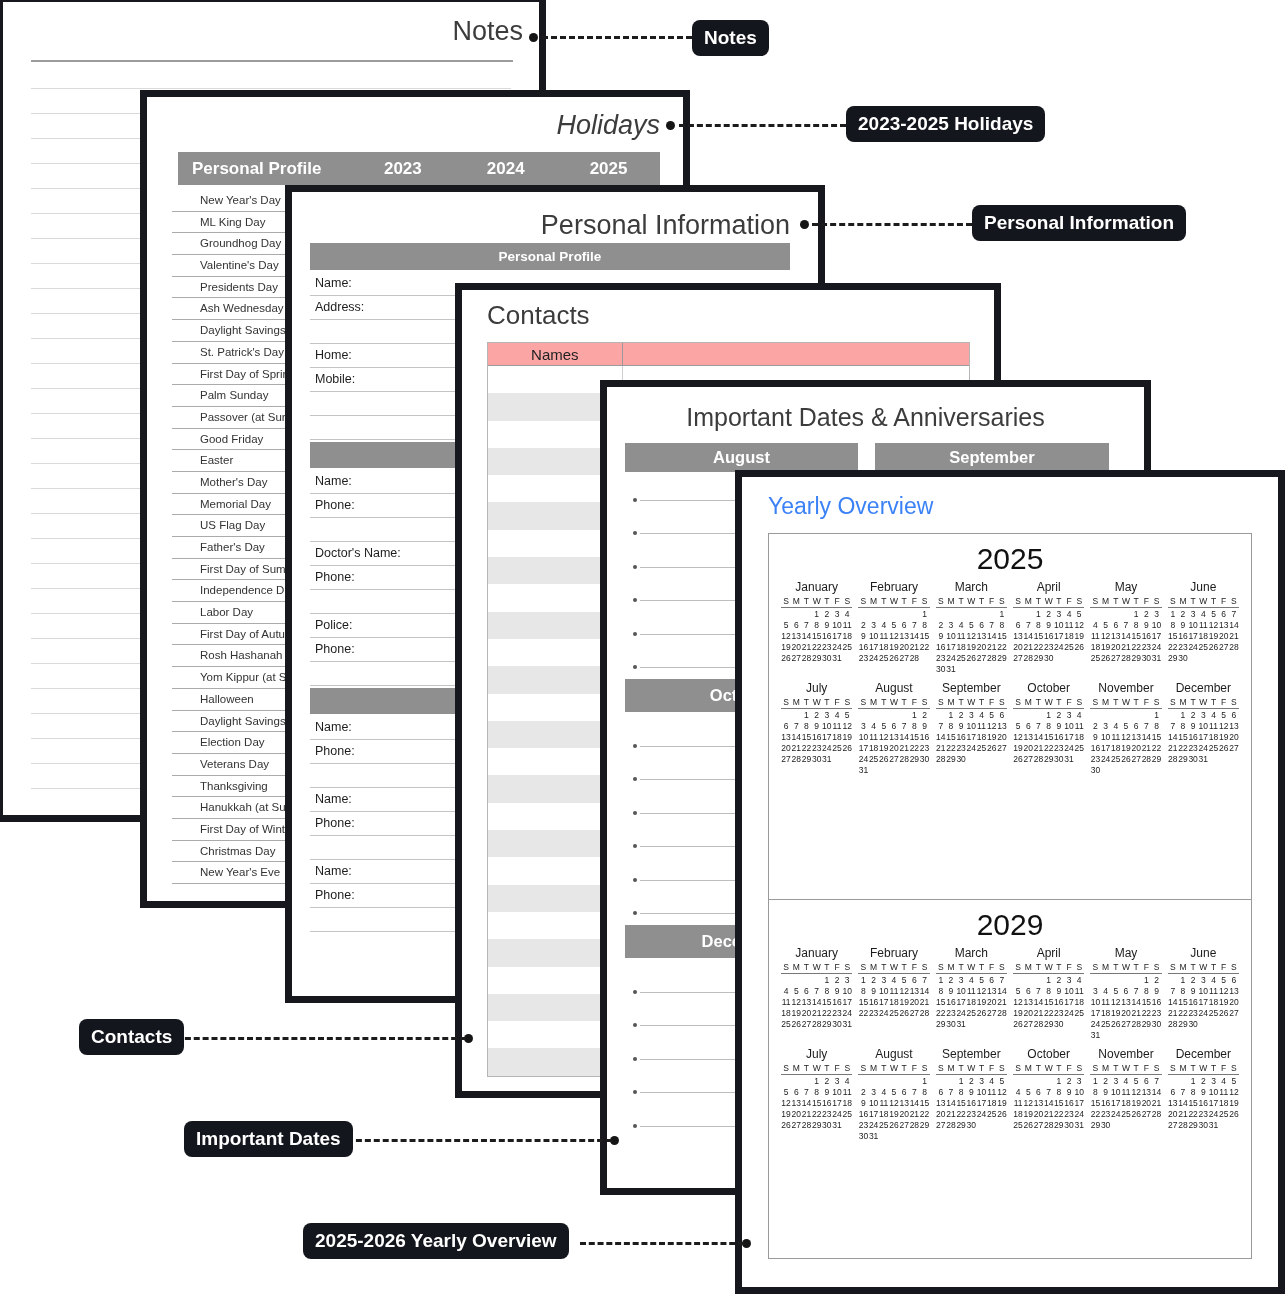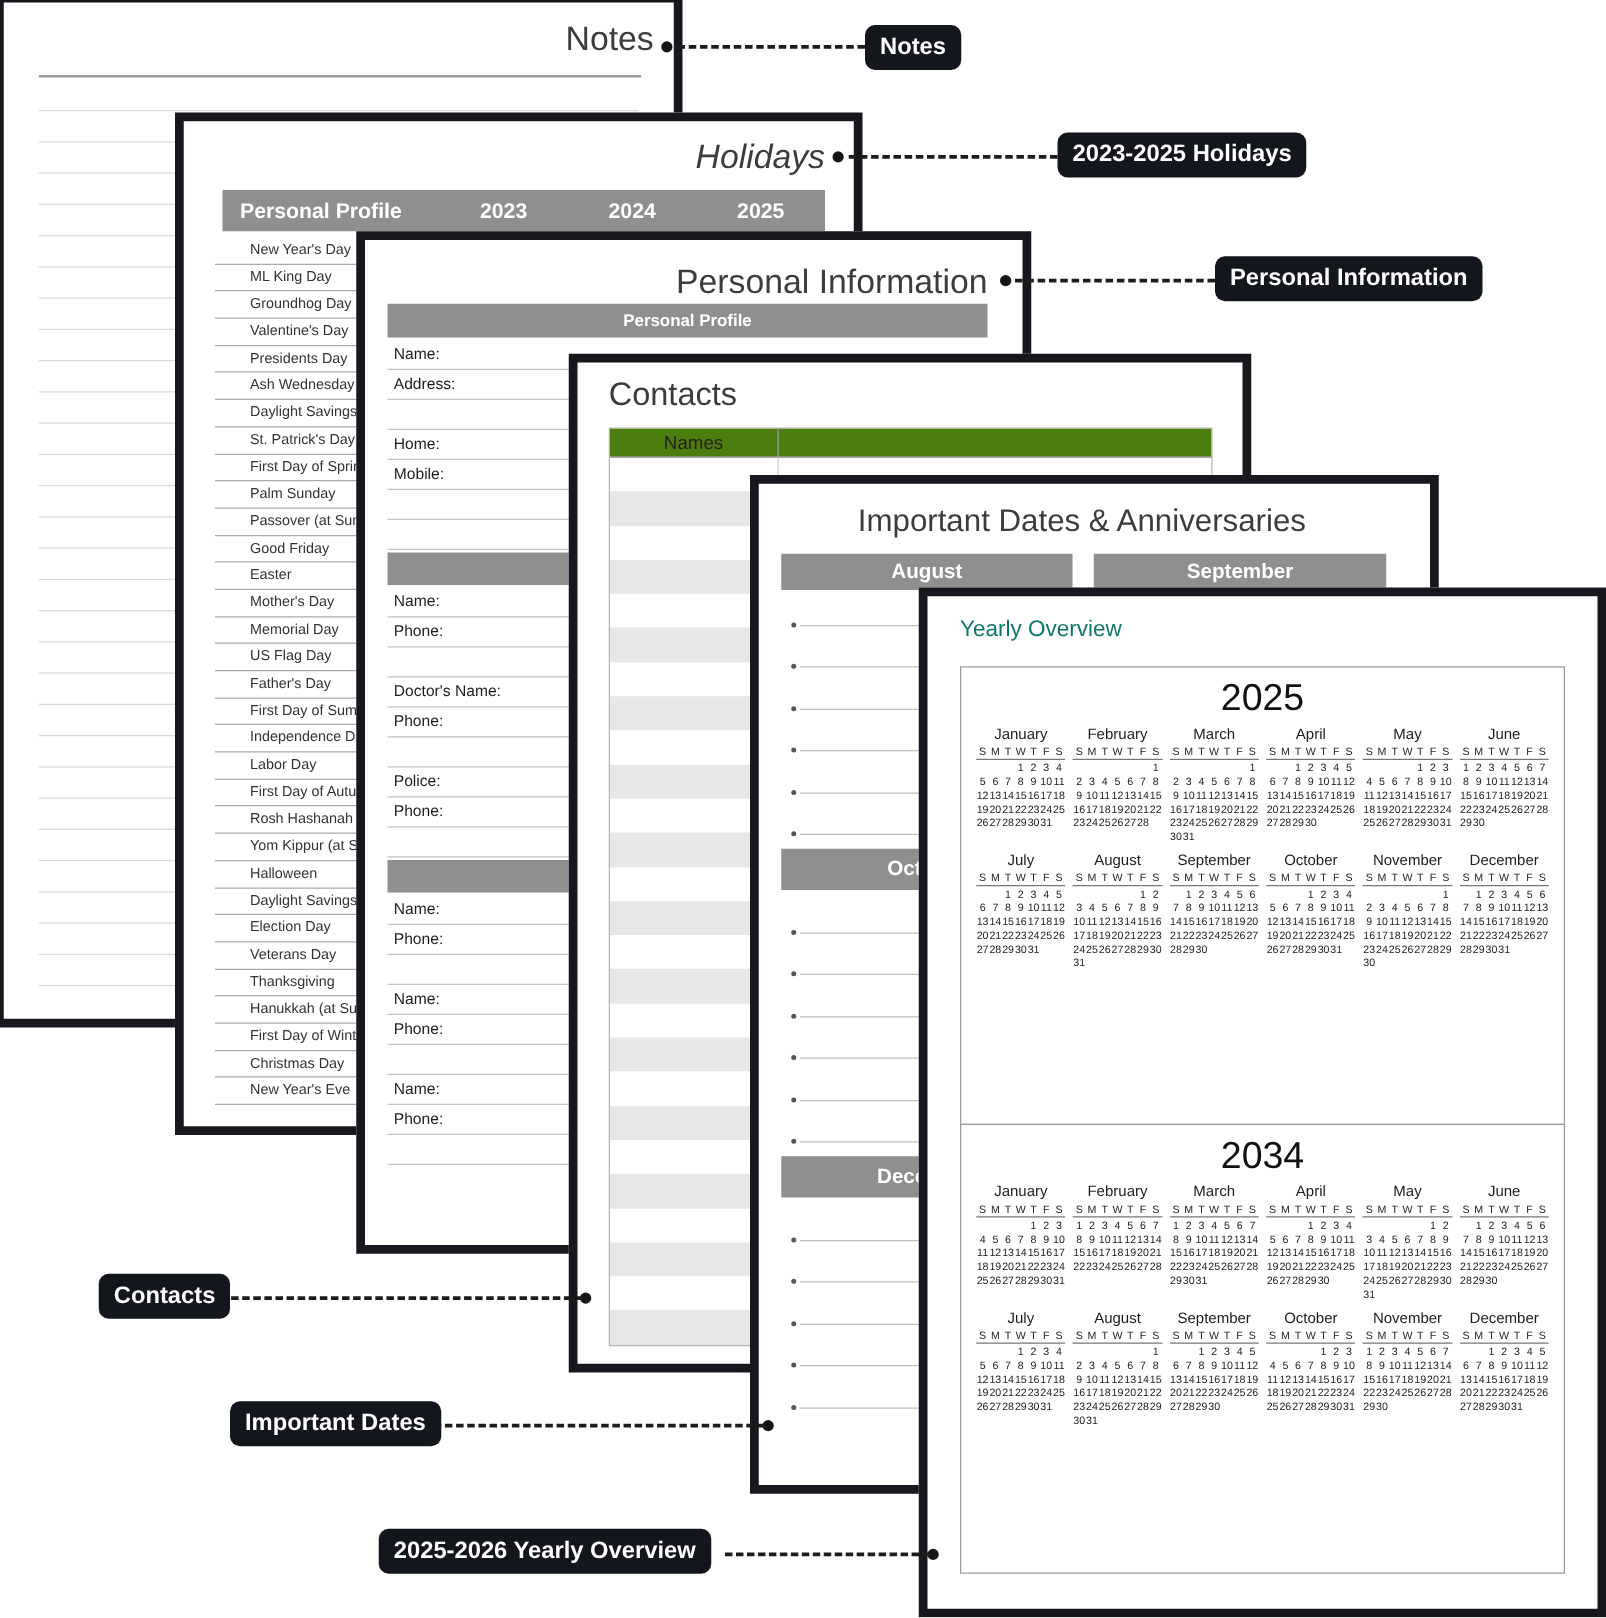--- a/index.html
+++ b/index.html
@@ -36,40 +36,40 @@
   .pi-bar{position:absolute;left:18px;width:480px;height:27px;line-height:27px;text-align:center;font-size:13.5px;}
   .pi-bar1{top:51px;} .pi-bar2{top:250px;height:26px;} .pi-bar3{top:496px;height:26px;}
   .pi-group{position:absolute;left:18px;width:480px;}
   .pi-g1{top:80px;} .pi-g2{top:278px;} .pi-g3{top:524px;}
   .pi-row{height:24px;line-height:23px;font-size:12.5px;color:#1e1e1e;
           border-bottom:1px solid #c4c4c4;padding-left:5px;white-space:nowrap;}
 
   
   .contacts-title{left:25px;top:10px;font-size:26px;}
   .contacts-table{position:absolute;left:25px;top:52px;width:483px;border:1px solid #b5b5b5;}
-  .ct-head{display:flex;height:23px;background:#4d7c0f;border-bottom:1px solid #9a9a9a;font-size:15px;color:#222;}
+  .ct-head{display:flex;height:23px;background:#fca5a5;border-bottom:1px solid #9a9a9a;font-size:15px;color:#222;}
   .ct-head .ct-c1{width:28%;text-align:center;line-height:23px;border-right:1px solid #9a9a9a;}
   .ct-head .ct-c2{width:72%;text-align:center;line-height:23px;}
   .ct-row{height:27.3px;display:flex;}
   .ct-row.alt{background:#e7e7e7;}
   .ct-row .cell1{width:28%;border-right:1px solid #cfcfcf;}
 
   
   .id-title{left:0;right:20px;top:16px;text-align:center;font-size:25px;}
   .id-bar{position:absolute;height:29px;line-height:29px;text-align:center;font-size:16.5px;}
   .id-bar-aug{left:18px;top:56px;width:233px;}
   .id-bar-sep{left:268px;top:56px;width:234px;}
   .id-col{position:absolute;left:18px;top:85px;width:233px;}
   .id-month-bar{height:33px;line-height:33px;text-align:center;font-size:16.5px;margin:6px 0;}
   .id-row{position:relative;height:33.5px;}
   .id-row .dot{position:absolute;left:8px;bottom:4px;width:4px;height:4px;border-radius:50%;background:#555;}
   .id-row .ln{position:absolute;left:15px;right:0;bottom:5px;border-top:1.5px solid #bdbdbd;}
 
   
-  .yo-title{left:26px;top:16px;font-size:18px;color:#0f766e;}
+  .yo-title{left:26px;top:16px;font-size:23px;color:#3b82f6;}
   .yo-box{position:absolute;left:26px;width:484px;border:1px solid #9a9a9a;background:#fff;}
   .yo-box1{top:56px;height:367px;}
   .yo-box2{top:422px;height:360px;}
   .yo-year{text-align:center;font-size:30px;color:#111;margin:8px 0 4px 0;}
   .yo-grid{display:grid;grid-template-columns:repeat(6,1fr);column-gap:6px;padding:0 12px;}
   .cal{height:101px;overflow:visible;}
   .cal-name{text-align:center;font-size:12px;color:#1c1c1c;margin-bottom:2px;}
   .cal-week{display:grid;grid-template-columns:repeat(7,1fr);font-size:8.5px;color:#222;
             border-bottom:1px solid #777;padding-bottom:1px;margin-bottom:1px;text-align:center;}
   .cal-grid{display:grid;grid-template-columns:repeat(7,1fr);font-size:8.5px;line-height:11px;
@@ -956,21 +956,21 @@
               <span>27</span>
               <span>28</span>
               <span>29</span>
               <span>30</span>
               <span>31</span>
             </div>
           </div>
         </div>
     </div>
     <div class="yo-box yo-box2">
-      <div class="yo-year">2034</div>
+      <div class="yo-year">2029</div>
       <div class="yo-grid">
           <div class="cal">
             <div class="cal-name">January</div>
             <div class="cal-week">
               <span>S</span>
               <span>M</span>
               <span>T</span>
               <span>W</span>
               <span>T</span>
               <span>F</span>

